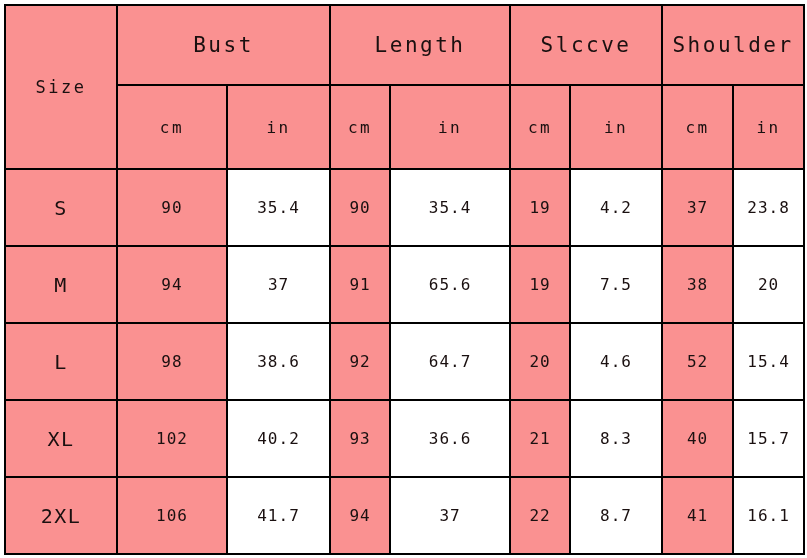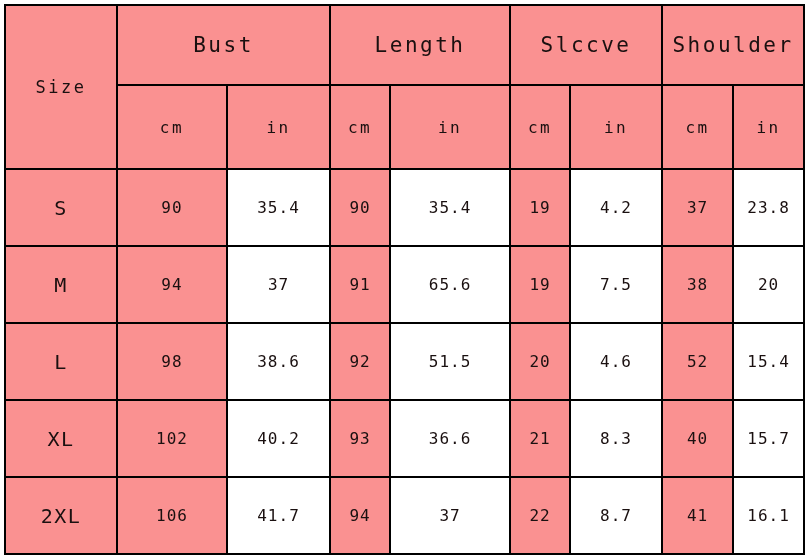--- a/index.html
+++ b/index.html
@@ -131,21 +131,21 @@
         <td class="cell-pink data-cell">19</td>
         <td class="cell-amber data-cell">7.5</td>
         <td class="cell-pink data-cell">38</td>
         <td class="cell-amber data-cell">20</td>
       </tr>
       <tr>
         <td class="cell-pink size-label">L</td>
         <td class="cell-pink data-cell">98</td>
         <td class="cell-amber data-cell">38.6</td>
         <td class="cell-pink data-cell">92</td>
-        <td class="cell-amber data-cell">51.5</td>
+        <td class="cell-amber data-cell">64.7</td>
         <td class="cell-pink data-cell">20</td>
         <td class="cell-amber data-cell">4.6</td>
         <td class="cell-pink data-cell">52</td>
         <td class="cell-amber data-cell">15.4</td>
       </tr>
       <tr>
         <td class="cell-pink size-label">XL</td>
         <td class="cell-pink data-cell">102</td>
         <td class="cell-amber data-cell">40.2</td>
         <td class="cell-pink data-cell">93</td>

